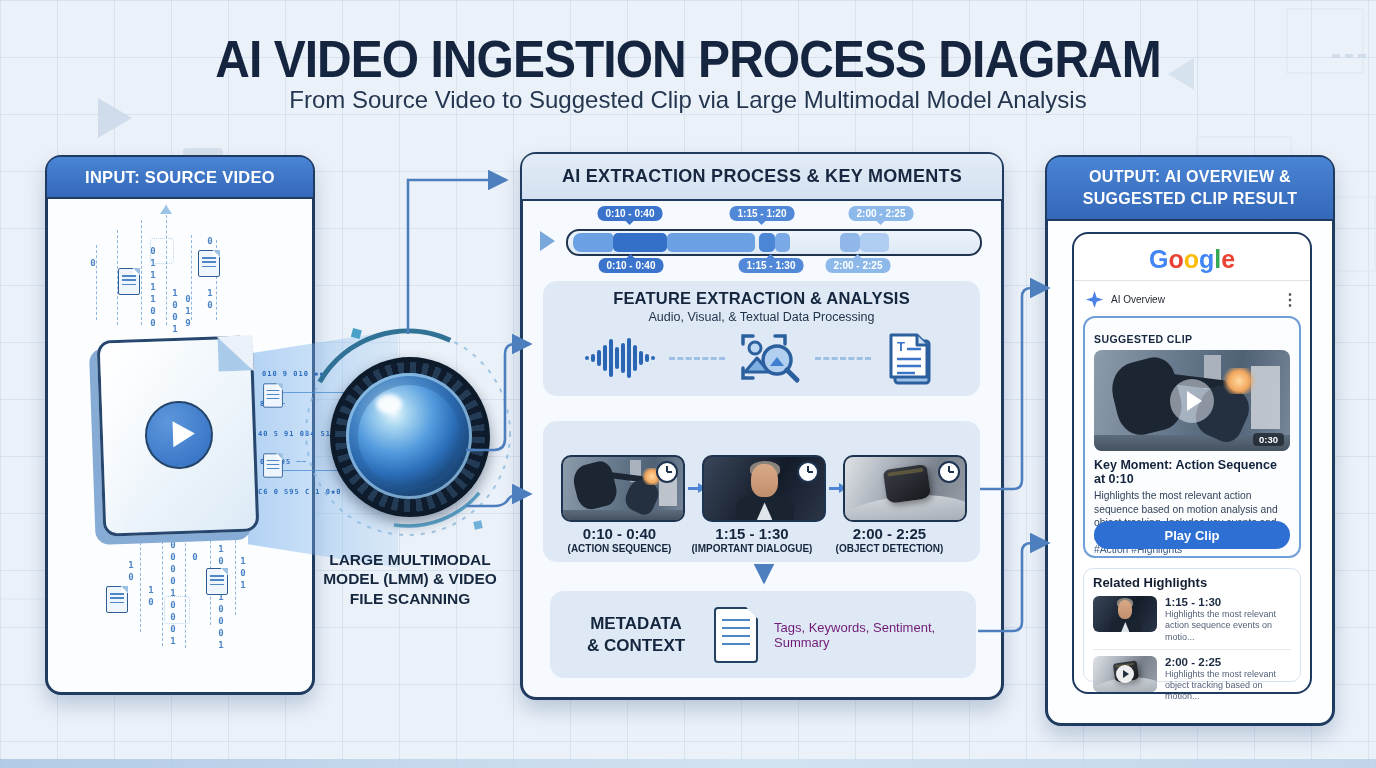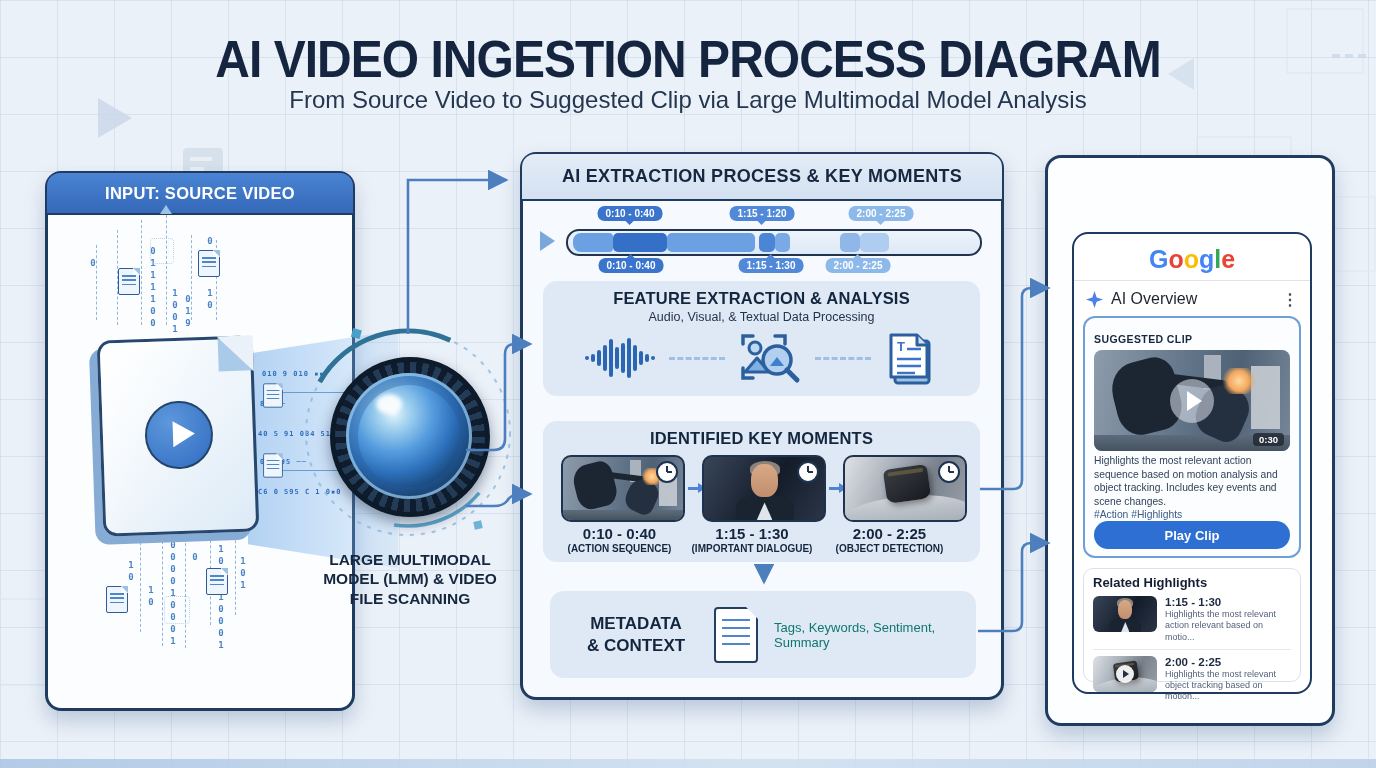--- a/index.html
+++ b/index.html
@@ -27,21 +27,21 @@
   .title{left:0;top:30px;width:100%;text-align:center;font-size:51px;font-weight:700;color:#152540;letter-spacing:-1px;transform:scaleX(.94);}
   .subtitle{left:0;top:86px;width:100%;text-align:center;font-size:24px;color:#243650;}
   
   .panel{position:absolute;background:#fbfdff;border:3px solid #1f3c60;border-radius:16px;box-shadow:0 10px 20px rgba(84,114,154,.32);}
   .panel-header{position:absolute;left:-1px;top:-1px;right:-1px;border-radius:13px 13px 0 0;border-bottom:2.5px solid #1f3c60;
     display:flex;align-items:center;justify-content:center;text-align:center;font-weight:700;letter-spacing:.3px;}
   .hdr-blue{background:linear-gradient(#4a84d4,#3568b8);color:#fff;}
   .hdr-light{background:linear-gradient(#e3ecf7,#d4e1f1);color:#16273f;}
   .pre{white-space:pre-line;}
   
-  .input-panel{left:45px;top:171px;width:264px;height:534px;padding-left:40px;}
+  .input-panel{left:45px;top:155px;width:264px;height:534px;}
   .input-panel .panel-header{height:40px;font-size:16.5px;}
   
   .vline{position:absolute;width:0;border-left:1.6px dashed #6d9fd4;opacity:.75;}
   .vdig{position:absolute;writing-mode:vertical-rl;text-orientation:upright;font-family:"DejaVu Sans Mono",monospace;font-size:9px;font-weight:700;color:#4a83c6;letter-spacing:2px;line-height:1;}
   .mdoc{position:absolute;width:20px;height:25px;background:#eef5fc;border:1.6px solid #2e5d96;border-radius:2px;}
   .mdoc::before{content:'';position:absolute;right:-1px;top:-1px;width:0;height:0;border-left:7px solid #9cc0e4;border-top:7px solid #fbfdff;transform:rotate(180deg);}
   .mdoc::after{content:'';position:absolute;left:3px;right:3px;top:6px;height:13px;background:repeating-linear-gradient(#4e86c6 0 1.6px,transparent 1.6px 4.4px);}
   .up-tri{position:absolute;width:0;height:0;border-bottom:9px solid #9cc2e6;border-left:6px solid transparent;border-right:6px solid transparent;}
   .dotblob{position:absolute;border:1.6px dotted #a9cbe8;border-radius:4px;opacity:.8;}
   .binary-block{left:50px;top:368px;width:132px;text-align:right;font-size:13px;font-weight:700;color:#3b72c2;line-height:1.06;letter-spacing:1px;}
@@ -98,21 +98,21 @@
   .karrow::after{content:'';position:absolute;right:-7px;top:-4px;border-left:8px solid #4d85d4;border-top:5.5px solid transparent;border-bottom:5.5px solid transparent;}
   .ktimes{position:absolute;left:0;top:104px;width:100%;display:flex;}
   .ktcol{text-align:center;}
   .ktime{font-size:15px;font-weight:700;color:#14263e;}
   .klabel{font-size:10px;font-weight:700;color:#14263e;margin-top:1px;}
   .clockb{position:absolute;top:4px;right:5px;width:18px;height:18px;background:#fff;border:2px solid #1d3350;border-radius:50%;z-index:2;}
   .clockb::before{content:'';position:absolute;left:50%;top:50%;width:2px;height:6px;background:#1d3350;transform:translate(-50%,-100%);}
   .clockb::after{content:'';position:absolute;left:50%;top:50%;width:5px;height:2px;background:#1d3350;transform:translateY(-50%);}
   .sec-meta{left:550px;top:591px;width:426px;height:87px;display:flex;align-items:center;padding:0 24px;box-sizing:border-box;gap:16px;}
   .meta-title{font-size:17px;font-weight:700;color:#14263e;line-height:1.25;width:124px;text-align:center;}
-  .meta-desc{font-size:13px;color:#0f766e;flex:1;}
+  .meta-desc{font-size:13px;color:#701a75;flex:1;}
   
   .scene{position:absolute;inset:0;overflow:hidden;}
   .scene-action{background:linear-gradient(100deg,#8d9cab 0%,#67798d 40%,#4f6175 70%,#78879a 100%);}
   .sa-bldg{position:absolute;right:5%;top:16%;width:15%;height:62%;background:#c7ccd2;opacity:.9;}
   .sa-bldg2{position:absolute;left:56%;top:5%;width:9%;height:34%;background:#aab3bd;}
   .sa-floor{position:absolute;bottom:0;left:0;right:0;height:16%;background:linear-gradient(#5d6c7d,#45525f);}
   .sa-fig1{position:absolute;left:10%;top:10%;width:33%;height:72%;background:#1c2633;border-radius:40% 30% 35% 35%;transform:rotate(-14deg);}
   .sa-arm{position:absolute;left:36%;top:27%;width:32%;height:10%;background:#1c2633;border-radius:6px;transform:rotate(7deg);}
   .sa-fig2{position:absolute;left:53%;top:36%;width:25%;height:52%;background:#243040;border-radius:45% 40% 30% 40%;transform:rotate(24deg);}
   .sa-flash{position:absolute;left:65%;top:18%;width:18%;height:26%;background:radial-gradient(circle,#ffd9a0 0%,#f2a75e 45%,rgba(242,167,94,0) 75%);}
@@ -125,21 +125,21 @@
   .so-curve{position:absolute;left:-10%;bottom:-42%;width:120%;height:80%;background:linear-gradient(#cdd2d8,#8f97a1);border-radius:50% 50% 0 0;transform:rotate(-6deg);}
   .so-watch{position:absolute;left:33%;top:16%;width:37%;height:54%;background:linear-gradient(150deg,#3a3e45,#17191e);border-radius:16% 16% 22% 22%;transform:rotate(-8deg);box-shadow:2px 3px 6px rgba(0,0,0,.4);}
   .so-edge{position:absolute;left:10%;top:8%;width:80%;height:14%;background:#6e653f;opacity:.7;border-radius:3px;}
   
   .output-panel{left:1045px;top:155px;width:284px;height:565px;background:#fdfeff;}
   .output-panel .panel-header{height:62px;font-size:16px;line-height:1.35;}
   .phone{position:absolute;left:24px;top:74px;width:236px;height:458px;background:#fff;border:2.5px solid #1e3a5f;border-radius:16px;}
   .glogo{position:absolute;left:0;top:11px;width:100%;text-align:center;font-size:25px;font-weight:700;letter-spacing:0;}
   .pdivider{position:absolute;left:0;top:46px;width:100%;height:1px;background:#e0e4ea;}
   .aio-row{position:absolute;left:12px;right:12px;top:52px;height:26px;display:flex;align-items:center;gap:8px;}
-  .aio-label{font-size:16px;color:#1f2430;flex:1;}
+  .aio-label{font-size:10px;color:#1f2430;flex:1;}
   .dots{font-size:16px;color:#4a4f57;font-weight:700;cursor:pointer;}
   .sugg-card{position:absolute;left:9px;right:9px;top:82px;height:242px;background:#fbfdff;border:2px solid #6f9fd8;border-radius:12px;padding:15px 9px;box-sizing:border-box;}
   .sugg-label{font-size:10.5px;font-weight:700;color:#16273f;letter-spacing:.4px;}
   .sugg-thumb{position:relative;margin-top:5px;width:100%;height:101px;border-radius:8px;overflow:hidden;cursor:pointer;}
   .playov{position:absolute;left:50%;top:50%;transform:translate(-50%,-50%);width:44px;height:44px;border-radius:50%;background:rgba(225,232,240,.55);}
   .playov::after{content:'';position:absolute;left:17px;top:12px;border-left:15px solid #fff;border-top:10px solid transparent;border-bottom:10px solid transparent;}
   .dur-badge{position:absolute;right:6px;bottom:5px;background:rgba(30,36,46,.78);color:#fff;font-size:9.5px;font-weight:700;padding:1px 6px;border-radius:4px;}
   .sugg-head{margin-top:7px;font-size:12.5px;font-weight:700;color:#13233c;}
   .sugg-desc{margin-top:3px;font-size:10.3px;color:#32435a;line-height:1.32;}
   .sugg-tags{font-size:10.3px;color:#3c5a85;line-height:1.3;}
@@ -323,21 +323,20 @@
         <text x="12" y="20" font-size="13" font-weight="bold" fill="#3a74c8" font-family="Liberation Sans,sans-serif">T</text>
         <line x1="22" y1="18" x2="36" y2="18" stroke="#3a74c8" stroke-width="2.5"></line>
         <line x1="12" y1="28" x2="36" y2="28" stroke="#3a74c8" stroke-width="2.5"></line>
         <line x1="12" y1="35" x2="36" y2="35" stroke="#3a74c8" stroke-width="2.5"></line>
         <line x1="12" y1="42" x2="30" y2="42" stroke="#3a74c8" stroke-width="2.5"></line>
       </svg>
     </div>
   </div>
 
   <div class="psec sec-key">
-    <div class="sec-title">IDENTIFIED KEY MOMENTS</div>
     <div class="kthumbs">
       <div class="kthumb">
         <div class="scene scene-action">
             <div class="sa-bldg"></div>
             <div class="sa-bldg2"></div>
             <div class="sa-floor"></div>
             <div class="sa-fig1"></div>
             <div class="sa-arm"></div>
             <div class="sa-fig2"></div>
             <div class="sa-flash"></div>
@@ -382,20 +381,22 @@
   </div>
 
   <div class="psec sec-meta">
     <div class="meta-title pre">METADATA
 &amp; CONTEXT</div>
     <div class="docicon"></div>
     <div class="meta-desc">Tags, Keywords, Sentiment, Summary</div>
   </div>
 
   <section class="panel output-panel">
+    <div class="panel-header hdr-blue pre">OUTPUT: AI OVERVIEW &amp;
+SUGGESTED CLIP RESULT</div>
     <div class="phone">
       <div class="glogo">
         <span style="color: rgb(66, 133, 244);">G</span><span style="color: rgb(234, 67, 53);">o</span><span style="color: rgb(251, 188, 5);">o</span><span style="color: rgb(66, 133, 244);">g</span><span style="color: rgb(52, 168, 83);">l</span><span style="color: rgb(234, 67, 53);">e</span>
       </div>
       <div class="pdivider"></div>
       <div class="aio-row">
         <svg width="17" height="17" viewBox="0 0 24 24">
           <path d="M12 0 L15 9 L24 12 L15 15 L12 24 L9 15 L0 12 L9 9 Z" fill="#4c82e8"></path>
         </svg>
         <span class="aio-label">AI Overview</span>
@@ -409,38 +410,39 @@
               <div class="sa-bldg2"></div>
               <div class="sa-floor"></div>
               <div class="sa-fig1"></div>
               <div class="sa-arm"></div>
               <div class="sa-fig2"></div>
               <div class="sa-flash"></div>
             </div>
           <span class="playov"></span>
           <span class="dur-badge">0:30</span>
         </div>
+        <div class="sugg-head">Key Moment: Action Sequence at 0:10</div>
         <div class="sugg-desc">Highlights the most relevant action sequence based on motion analysis and object tracking. Includes key events and scene changes.</div>
         <div class="sugg-tags">#Action #Highlights</div>
         <button class="play-btn">Play Clip</button>
       </div>
       <div class="rel-card">
         <div class="rel-title">Related Highlights</div>
         <div class="rel-item">
           <div class="rel-thumb">
             <div class="scene scene-dialogue">
                 <div class="sd-body"></div>
                 <div class="sd-shirt"></div>
                 <div class="sd-hair"></div>
                 <div class="sd-head"></div>
               </div>
           </div>
           <div>
             <div class="rel-time">1:15 - 1:30</div>
-            <div class="rel-desc">Highlights the most relevant action relevant based on motio...</div>
+            <div class="rel-desc">Highlights the most relevant action sequence events on motio...</div>
           </div>
         </div>
         <div class="rel-div"></div>
         <div class="rel-item">
           <div class="rel-thumb">
             <div class="scene scene-object">
                 <div class="so-curve"></div>
                 <div class="so-watch">
                   <div class="so-edge"></div>
                 </div>

